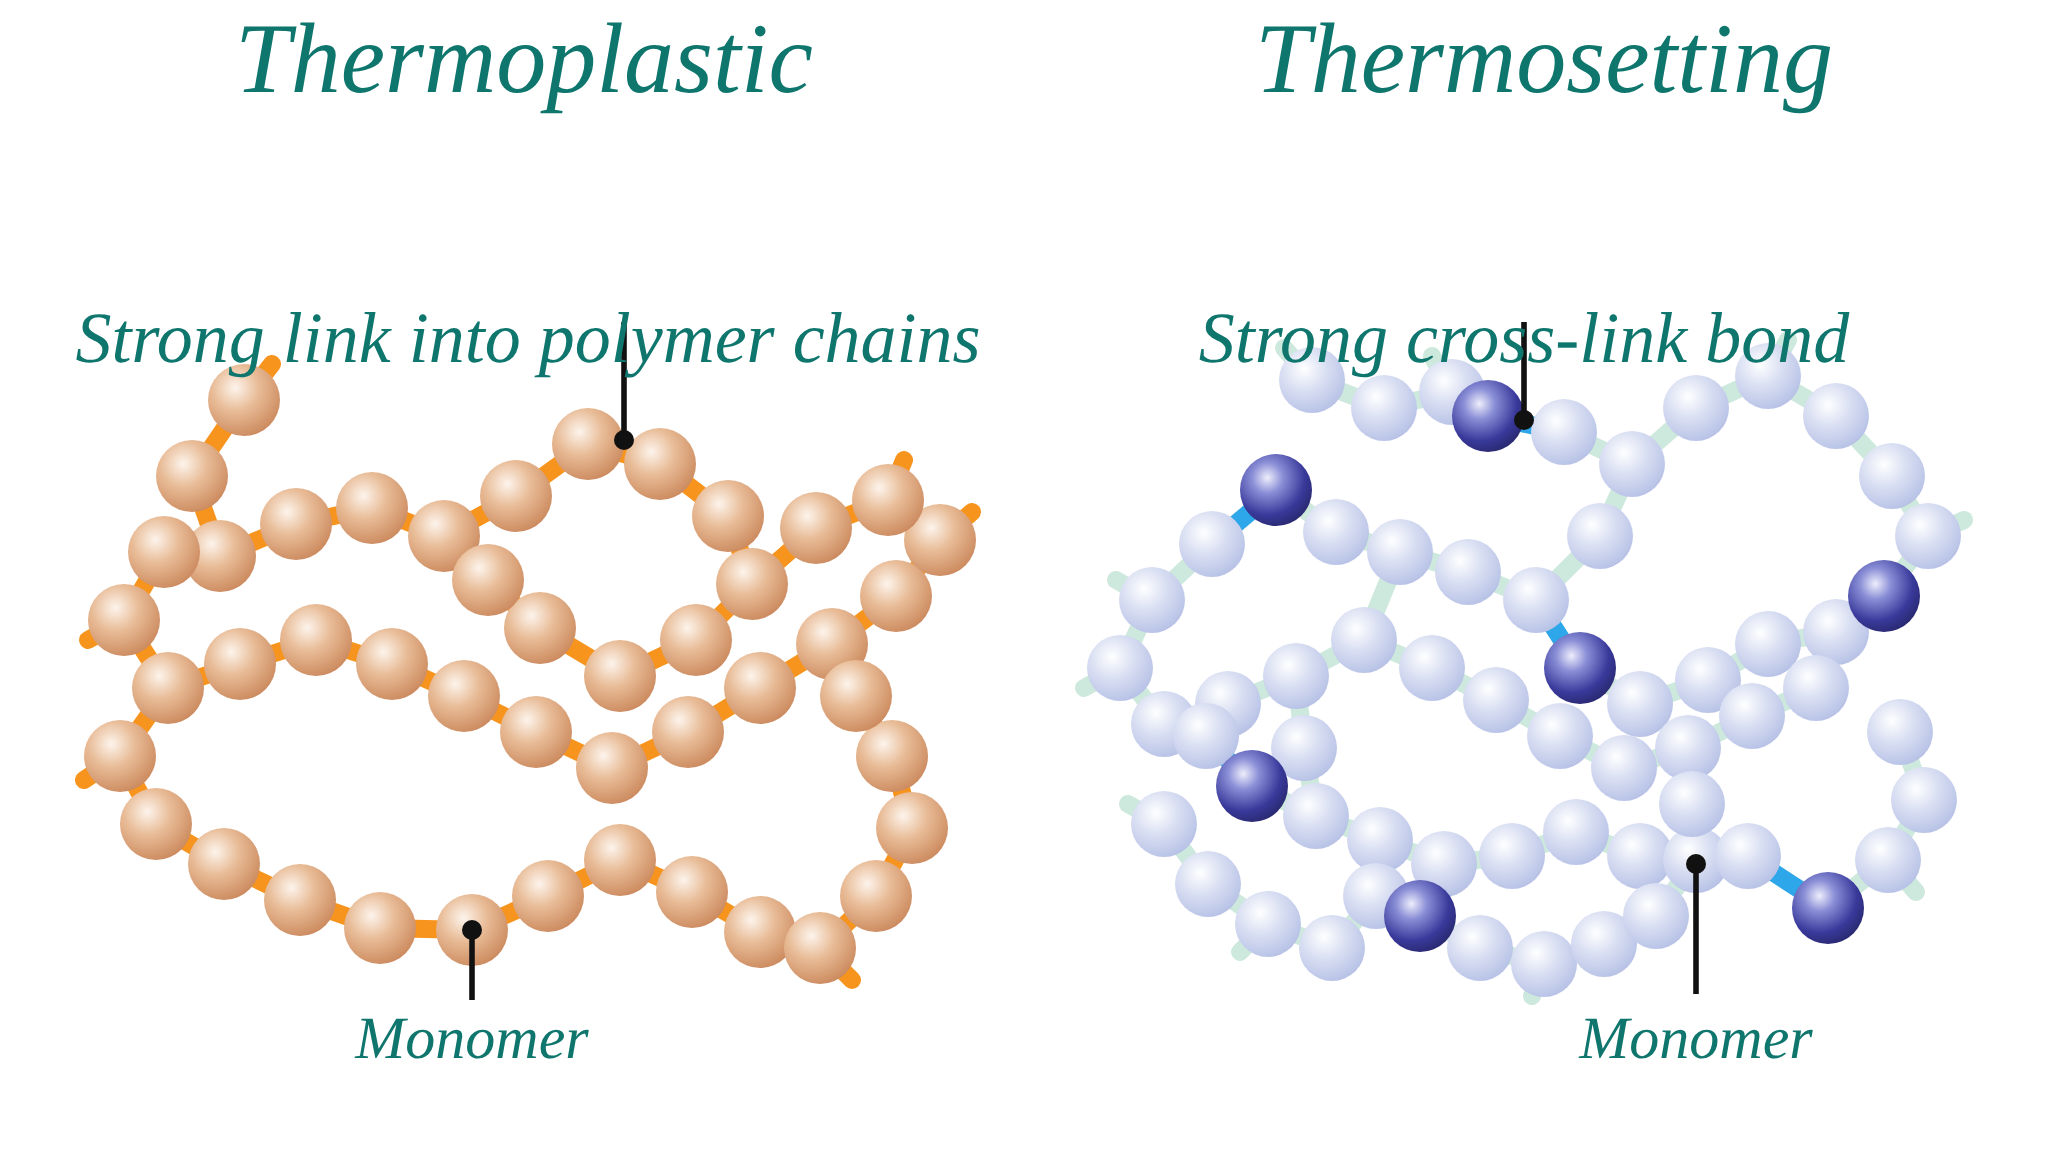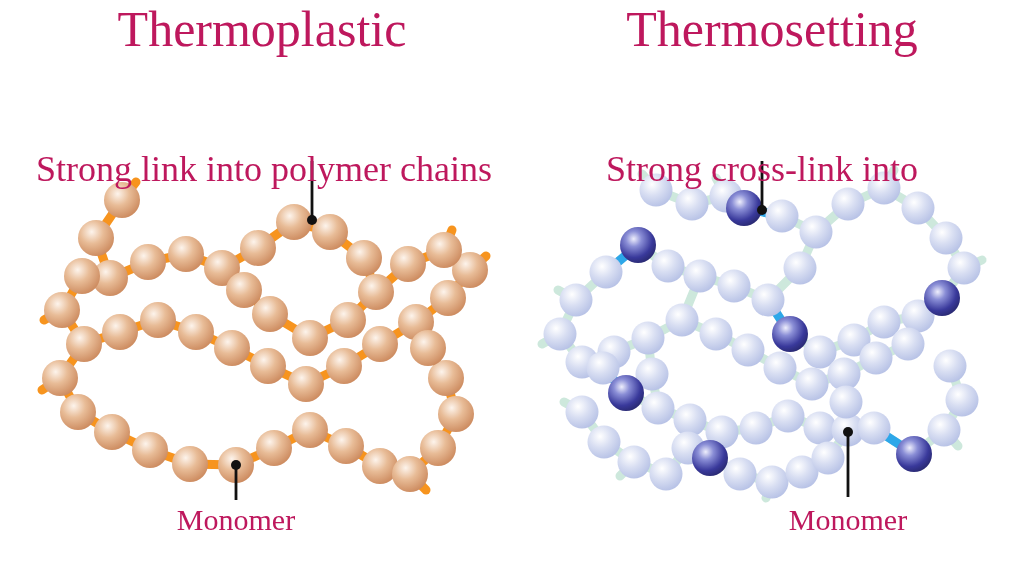--- a/index.html
+++ b/index.html
@@ -3,21 +3,22 @@
 <meta charset="utf-8">
 <style>
   html, body { margin: 0; padding: 0; background: #ffffff; }
   .stage {
     position: relative;
     width: 1024px;
     height: 576px;
     background: #ffffff;
     overflow: hidden;
     font-family: "Liberation Serif", "DejaVu Serif", serif;
-    color: #be185d;
+    color: #0f766e;
+    font-style: italic;
   }
   .stage svg { position: absolute; left: 0; top: 0; }
   .label { position: absolute; text-align: center; white-space: nowrap; }
   .title { top: 0px; font-size: 50px; line-height: 58px; }
   .title.left  { left: 6px;   width: 512px; }
   .title.right { left: 516px; width: 512px; }
   .annotation { top: 108px; font-size: 36px; line-height: 44px; margin-top: 39px; }
   .annotation.left  { left: 4px;   width: 520px; }
   .annotation.right { left: 530px; width: 464px; }
   .monomer { top: 498px; font-size: 30px; line-height: 44px; }
@@ -205,17 +206,17 @@
         <circle cx="762" cy="210" r="5" fill="#111111"></circle>
         <line x1="848" y1="432" x2="848" y2="497" stroke="#111111" stroke-width="2.8"></line>
         <circle cx="848" cy="432" r="5" fill="#111111"></circle>
       </g>
     </svg>
 
   <div class="label title left">Thermoplastic</div>
   <div class="label title right">Thermosetting</div>
 
   <div class="label annotation left">Strong link into polymer chains</div>
-  <div class="label annotation right">Strong cross-link into</div>
+  <div class="label annotation right">Strong cross-link bond</div>
 
   <div class="label monomer left">Monomer</div>
   <div class="label monomer right">Monomer</div>
 </div>
 
 </body></html>

